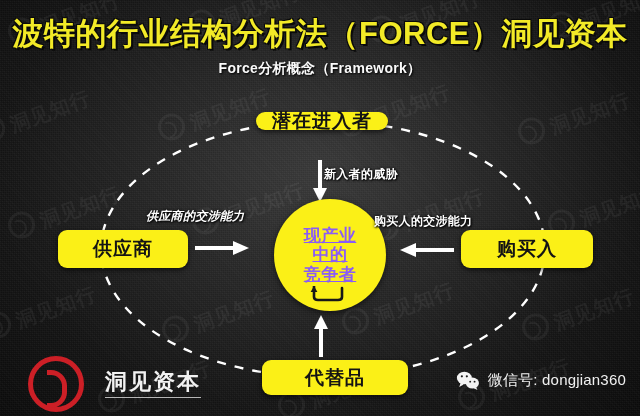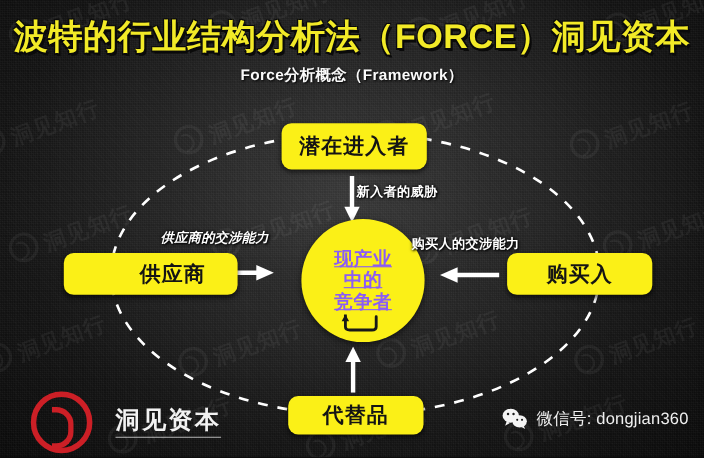--- a/index.html
+++ b/index.html
@@ -90,24 +90,24 @@
     background: #fbf017;
     border-radius: 9px;
     color: #141414;
     font-weight: 700;
     display: flex;
     align-items: center;
     justify-content: center;
     box-shadow: 0 2px 5px rgba(0,0,0,.6);
     white-space: nowrap;
   }
-  #node-entrants { left: 256px; top: 112px; width: 132px; height: 42px; font-size: 19px; letter-spacing: 1px; }
-  #node-suppliers { left: 58px; top: 230px; width: 118px; height: 38px; font-size: 19px; letter-spacing: 1px; padding-left: 40px; }
+  #node-entrants { left: 256px; top: 112px; width: 132px; height: 18px; font-size: 19px; letter-spacing: 1px; }
+  #node-suppliers { left: 58px; top: 230px; width: 130px; height: 38px; font-size: 19px; letter-spacing: 1px; }
   #node-buyers   { left: 461px; top: 230px; width: 132px; height: 38px; font-size: 19px; letter-spacing: 1px; }
-  #node-substitutes { left: 262px; top: 360px; width: 123px; height: 35px; font-size: 19px; letter-spacing: 1px; }
+  #node-substitutes { left: 262px; top: 360px; width: 146px; height: 35px; font-size: 19px; letter-spacing: 1px; }
 
   #node-rivals {
     position: absolute;
     left: 274px; top: 199px;
     width: 112px; height: 112px;
     border-radius: 50%;
     background: #fbf017;
     color: #8b5cf6;
     font-weight: 700;
     font-size: 17px;

